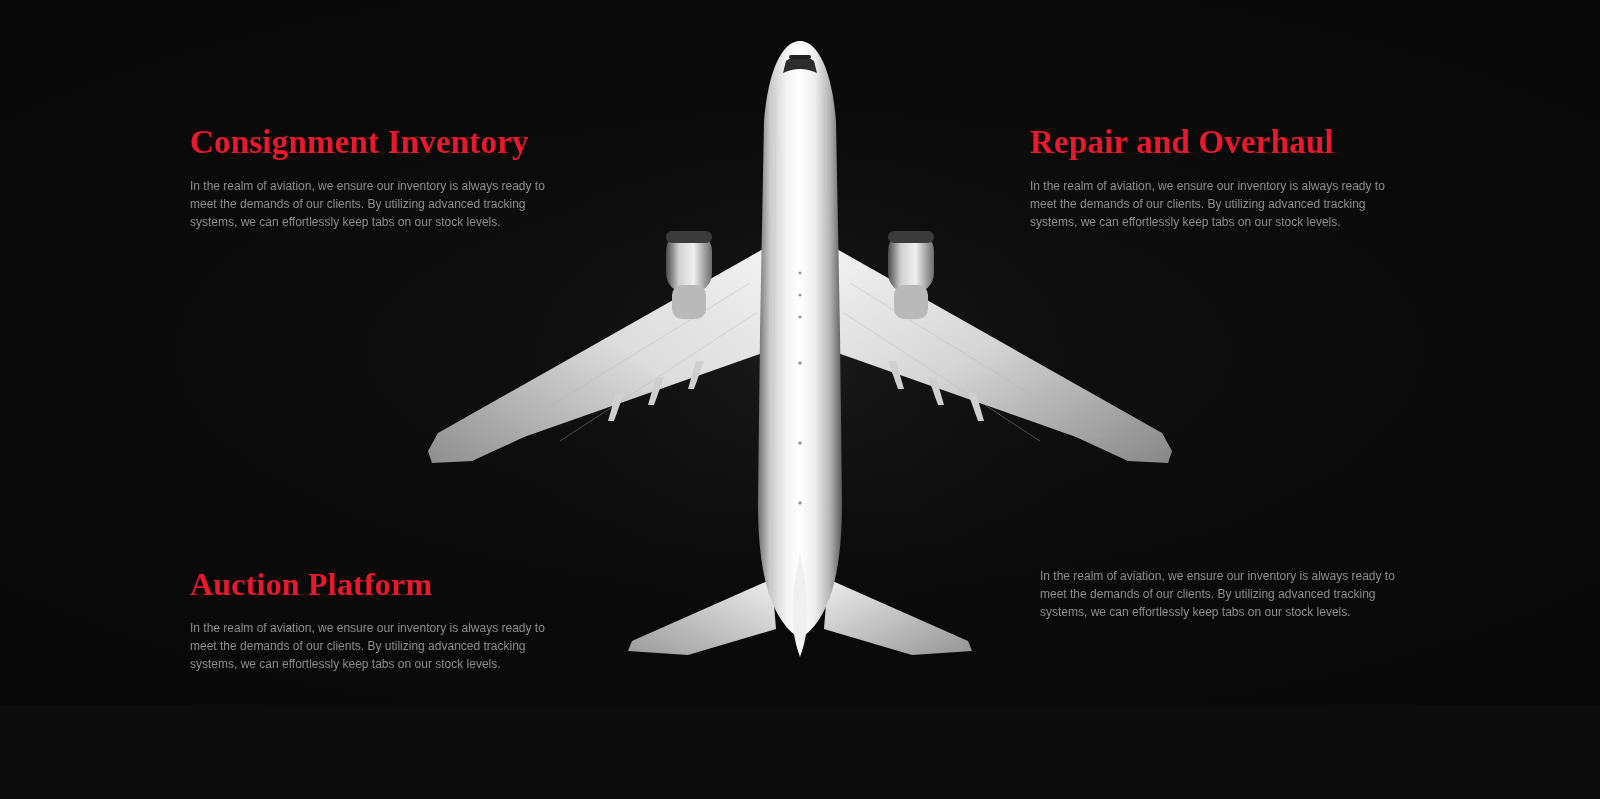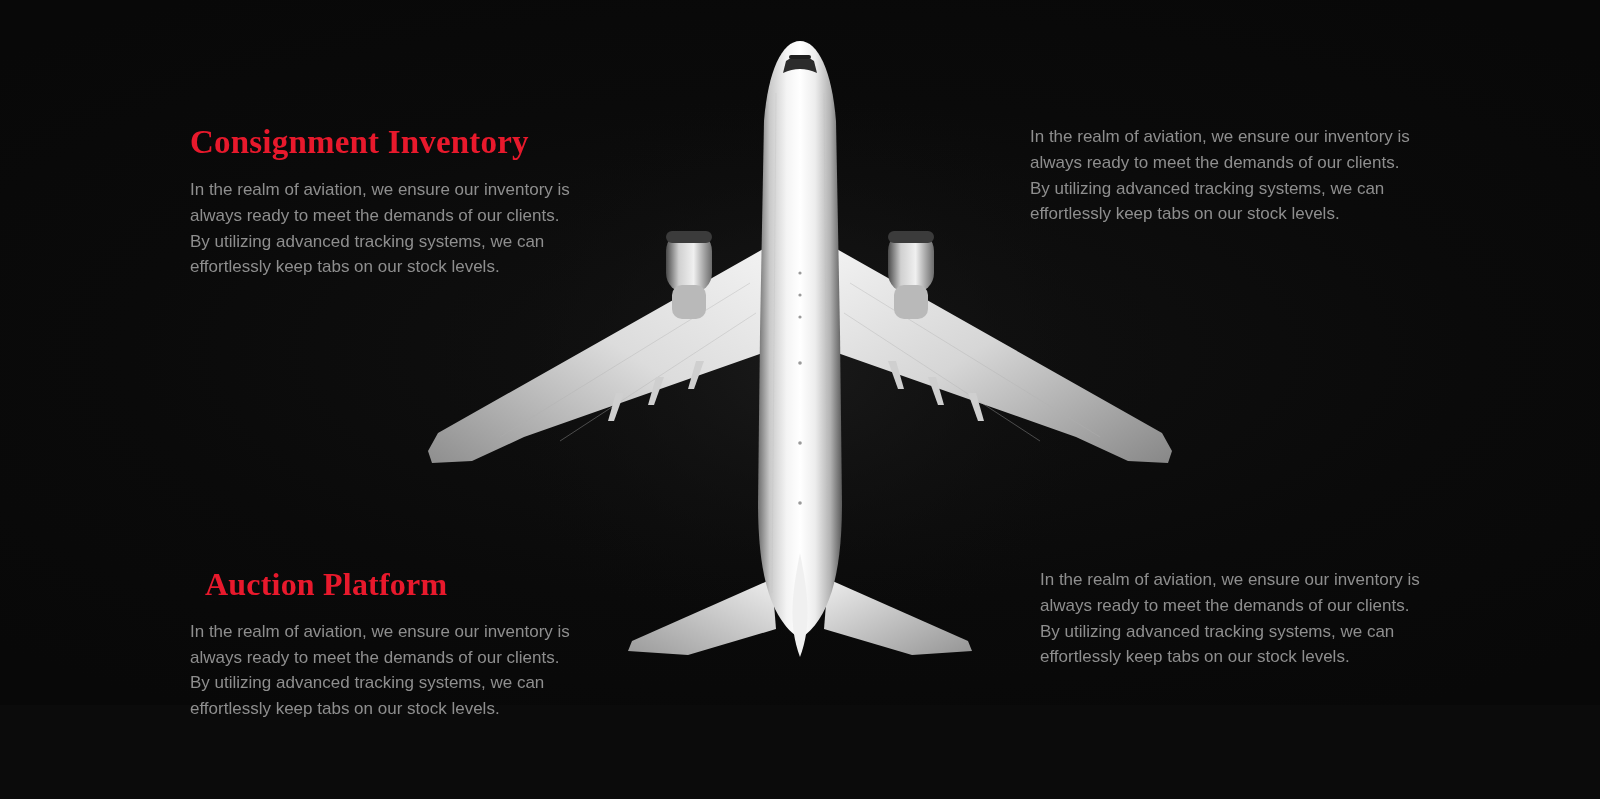--- a/index.html
+++ b/index.html
@@ -35,32 +35,32 @@
   .card h2 {
     font-family: "Liberation Serif", serif;
     font-weight: 700;
     font-size: 33px;
     line-height: 1.12;
     letter-spacing: 0.2px;
     color: #e8192c;
     margin-bottom: 16px;
   }
   .card p {
-    font-size: 17px;
+    font-size: 12px;
     line-height: 1.52;
     color: #8e8e8e;
     max-width: 100%;
   }
 
   .card-tl { left: 190px; top: 124px;  width: 380px; }
   .card-tr { left: 1030px; top: 124px; width: 380px; }
   .card-bl { left: 190px; top: 567px;  width: 380px; }
   .card-br { left: 1040px; top: 567px; width: 380px; }
 
-  .card-bl h2, .card-br h2 { font-size: 32px; margin-left: 15px; }
+  .card-bl h2, .card-br h2 { font-size: 32px; }
 </style>
 </head>
 <body>
 
 <div class="stage">
 
   <div class="plane-wrap">
     <svg viewBox="0 0 760 640" xmlns="http://www.w3.org/2000/svg">
       <defs>
         <linearGradient id="fuse" x1="0" y1="0" x2="1" y2="0">
@@ -164,20 +164,21 @@
       </g>
     </svg>
   </div>
 
   <div class="card card-tl">
     <h2>Consignment Inventory</h2>
     <p>In the realm of aviation, we ensure our inventory is always ready to meet the demands of our clients. By utilizing advanced tracking systems, we can effortlessly keep tabs on our stock levels.</p>
   </div>
 
   <div class="card card-tr">
+    <h2>Repair and Overhaul</h2>
     <p>In the realm of aviation, we ensure our inventory is always ready to meet the demands of our clients. By utilizing advanced tracking systems, we can effortlessly keep tabs on our stock levels.</p>
   </div>
 
   <div class="card card-bl">
     <h2>Auction Platform</h2>
     <p>In the realm of aviation, we ensure our inventory is always ready to meet the demands of our clients. By utilizing advanced tracking systems, we can effortlessly keep tabs on our stock levels.</p>
   </div>
 
   <div class="card card-br">
     <p>In the realm of aviation, we ensure our inventory is always ready to meet the demands of our clients. By utilizing advanced tracking systems, we can effortlessly keep tabs on our stock levels.</p>

